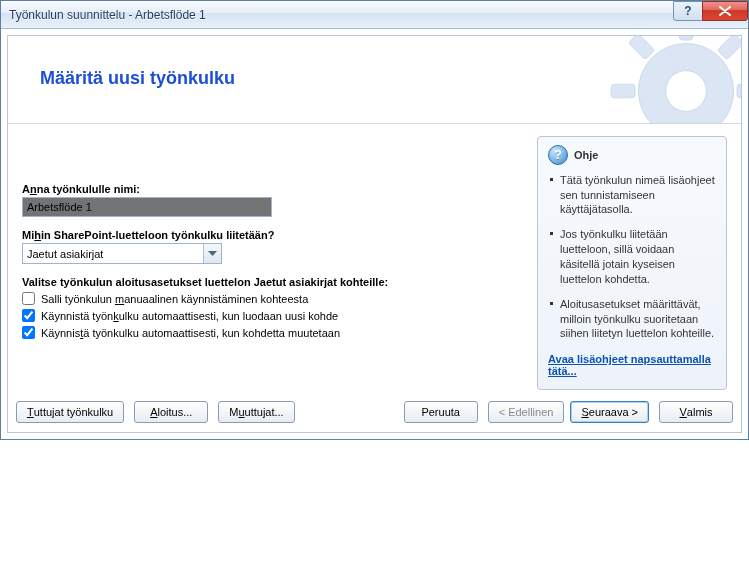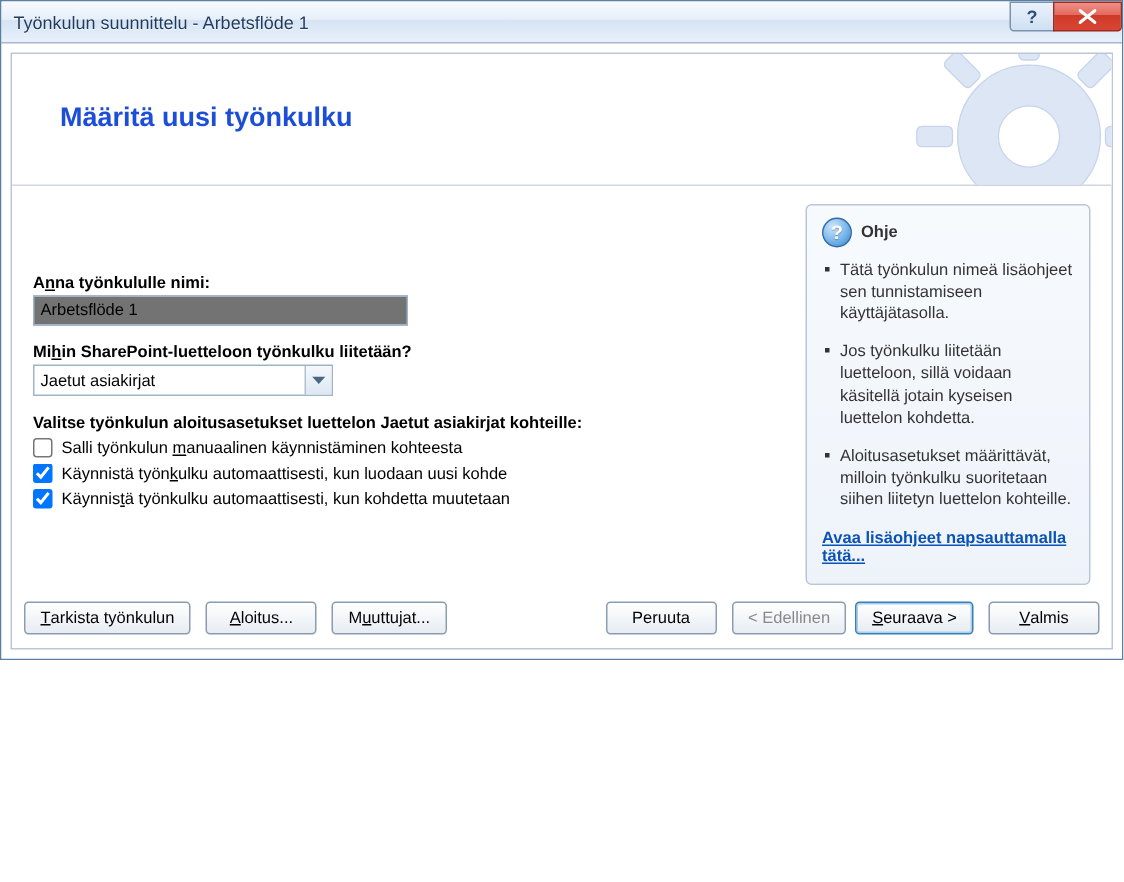--- a/index.html
+++ b/index.html
@@ -364,21 +364,21 @@
               </ul>
               <a href="#" class="help-link">Avaa lisäohjeet napsauttamalla tätä...</a>
             </div>
           </div>
         </div>
       </div>
 
       <div class="button-row">
         <button class="btn">
             <span class="underline">T</span>
-            <span>arkista työnkulun</span>
+            <span>uttujat työnkulku</span>
           </button>
         <div class="btn-gap"></div>
         <button class="btn">
             <span class="underline">A</span>
             <span>loitus...</span>
           </button>
         <div class="btn-gap"></div>
         <button class="btn">
             <span>M</span>
             <span class="underline">u</span>

